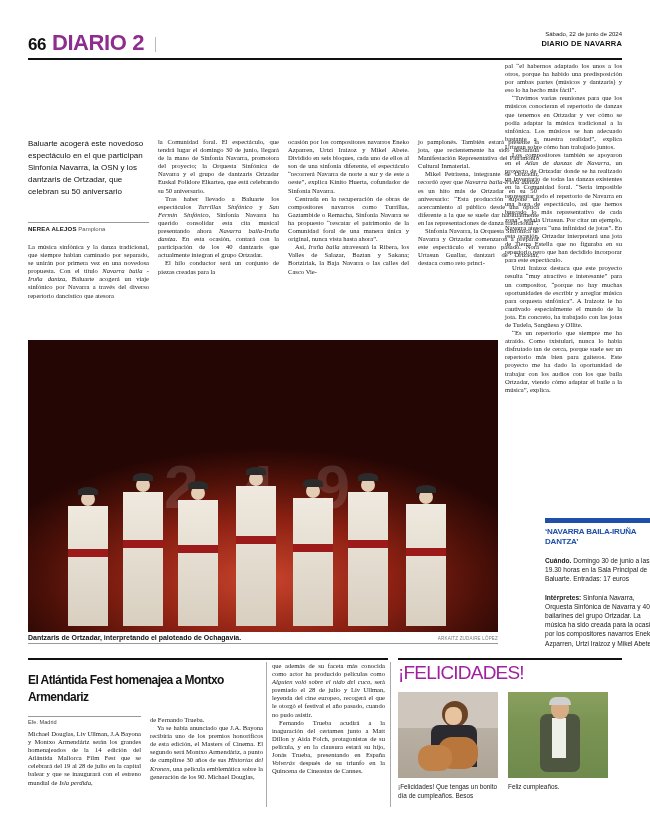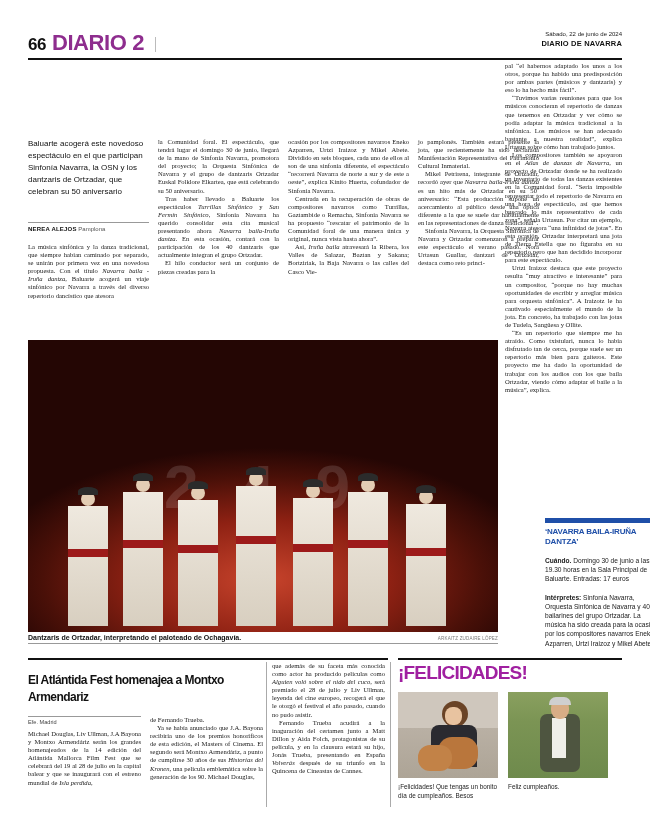--- a/index.html
+++ b/index.html
@@ -279,21 +279,21 @@
     position: absolute;
     top: 662px; height: 145px;
     width: 0.6px; background: #aaa;
   }
 
   
   .felic-title {
     position: absolute;
     left: 398px; top: 662px;
     font-family: "Liberation Sans", sans-serif;
-    font-weight: bold;
+    font-weight: normal;
     font-size: 19px;
     letter-spacing: -0.8px;
     color: #a020a0;
     text-align: right;
   }
   .felic-card {
     position: absolute;
     top: 692px;
   }
   .felic-photo {

